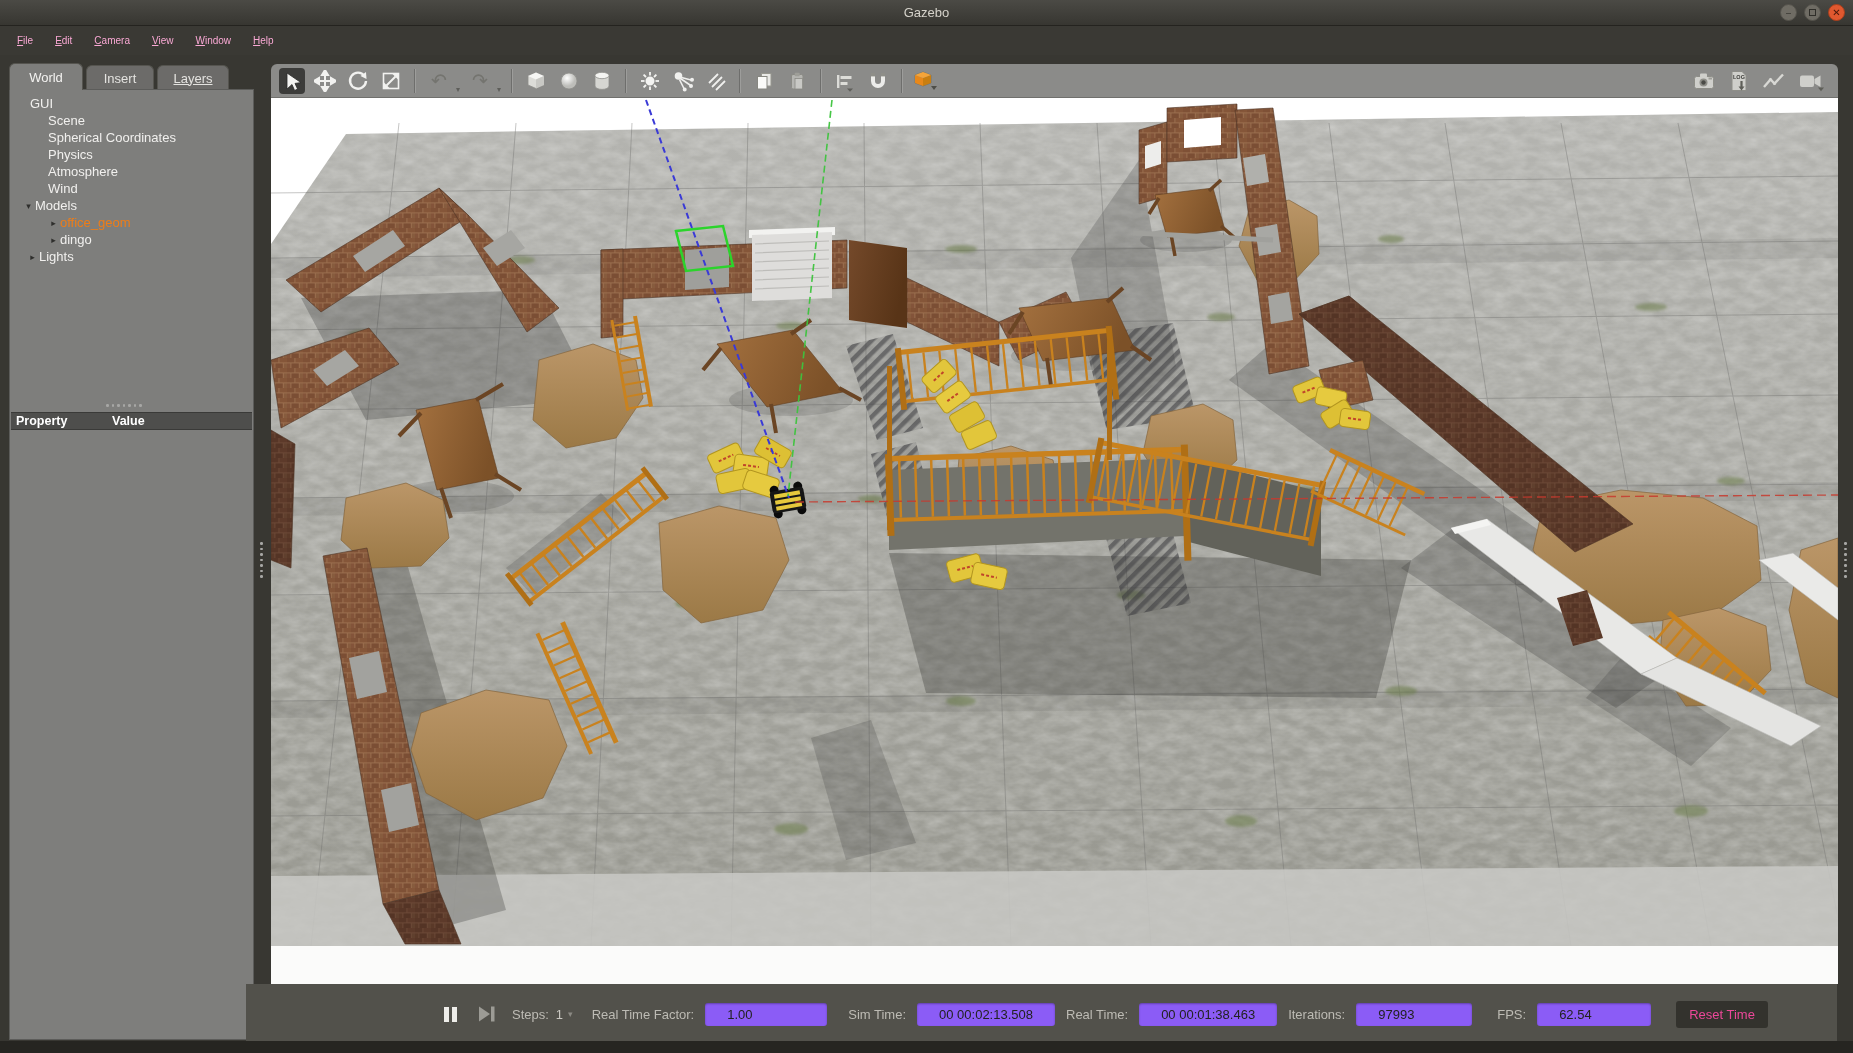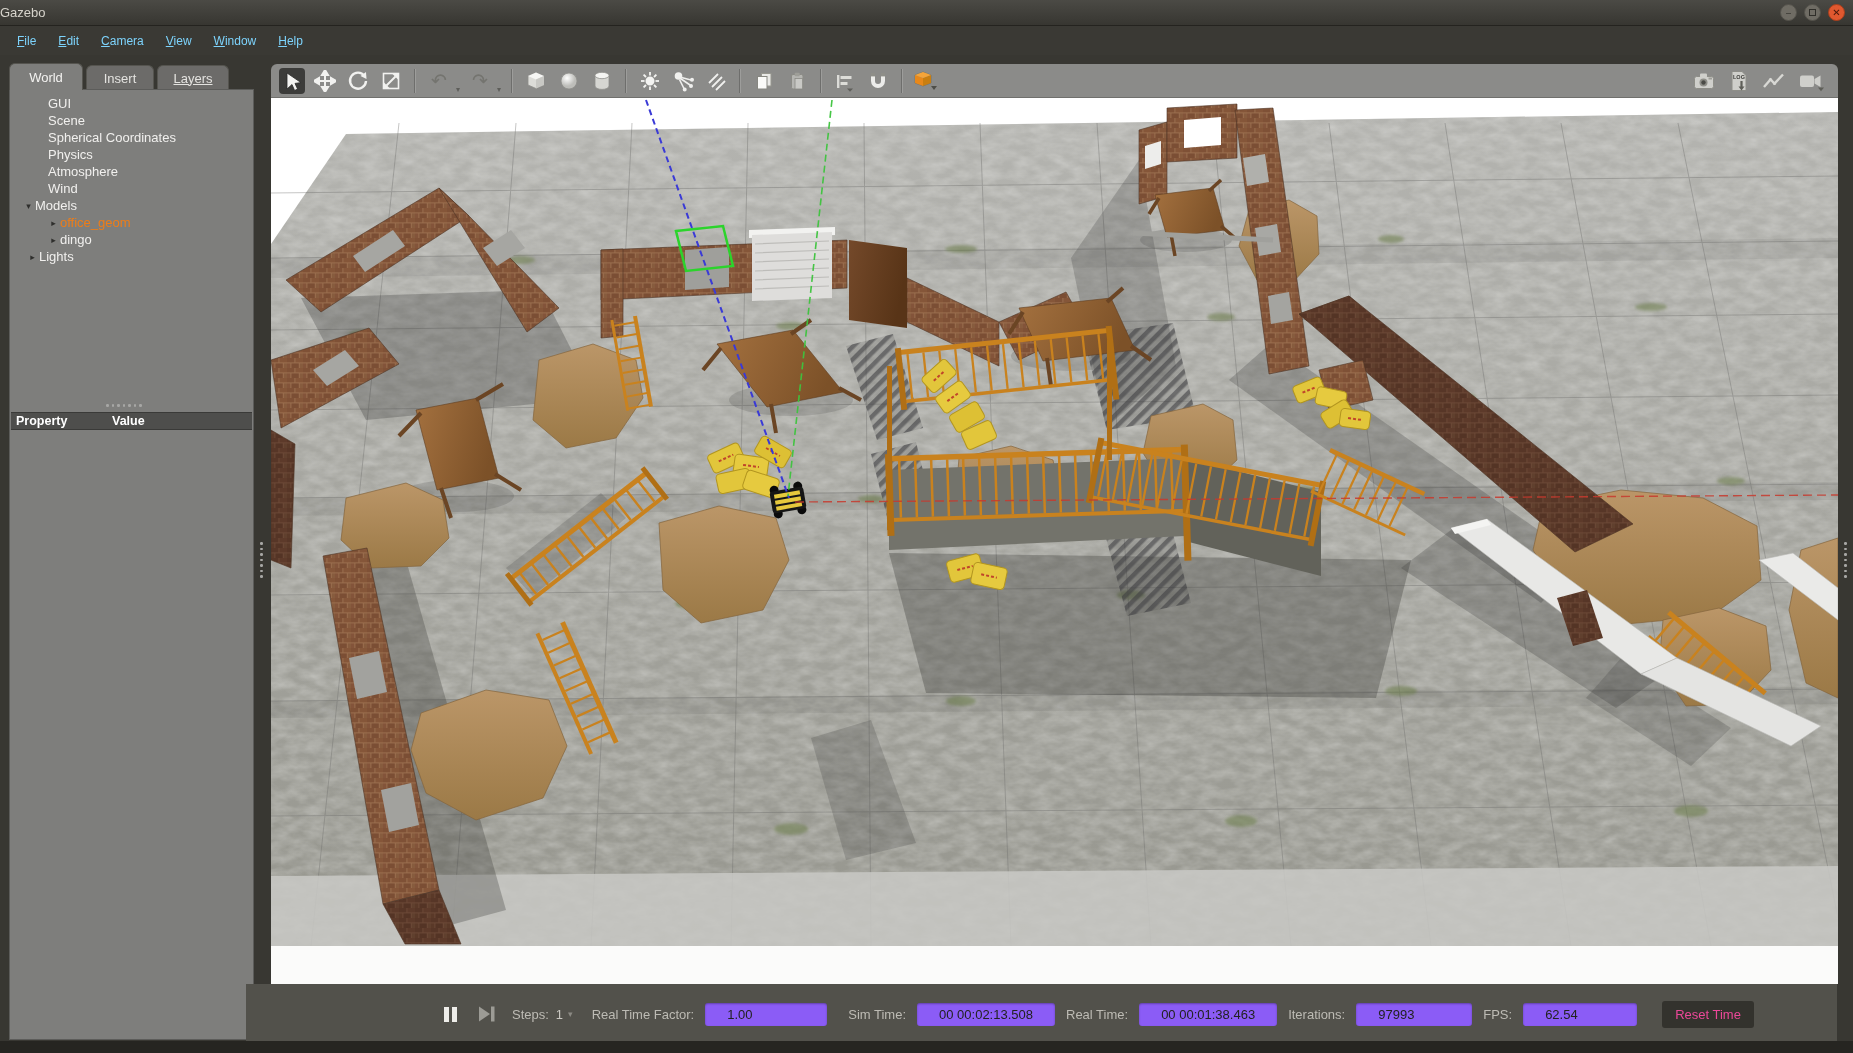--- a/index.html
+++ b/index.html
@@ -1,28 +1,28 @@
 <!DOCTYPE html>
 <html><head>
 <meta charset="utf-8">
 <style>
   html,body{margin:0;padding:0;background:#383732;width:1853px;height:1053px;overflow:hidden;
     font-family:"Liberation Sans","DejaVu Sans",sans-serif;-webkit-font-smoothing:antialiased;}
   .abs{position:absolute;}
   
   #titlebar{left:0;top:0;width:1853px;height:25px;background:linear-gradient(#4b4a45,#373631);border-bottom:1px solid #24231f;}
-  #title{width:100%;line-height:25px;font-size:13px;color:#d6d3cb;}
+  #title{width:100%;text-align:center;line-height:25px;font-size:13px;color:#d6d3cb;}
   .winbtns{right:8px;top:4px;display:flex;gap:7px;}
   .wbtn{width:17px;height:17px;border-radius:50%;background:#6f6c64;border:1px solid #54524b;
     display:flex;align-items:center;justify-content:center;font-size:9px;color:#2f2e29;box-sizing:border-box;}
   .wbtn.close{background:#e0582f;border-color:#a93f1c;color:#46170a;font-weight:bold;font-size:10px;}
   .wbtn .sq{width:5px;height:5px;border:1.5px solid #2f2e29;}
   
   #menubar{left:0;top:26px;width:1853px;height:29px;background:#3a3934;display:flex;align-items:center;padding-left:6px;}
-  .menu-item{color:#7dd3fc;font-size:12px;padding:4px 11px;cursor:default;}
+  .menu-item{color:#f9a8d4;font-size:10px;padding:4px 11px;cursor:default;}
   .menu-item::first-letter{text-decoration:underline;}
   
   .tab{position:absolute;top:63px;height:25px;border:1px solid #55544f;border-bottom:none;border-radius:6px 6px 0 0;
     background:#6c6b69;color:#e4e3e0;font-size:13px;display:flex;align-items:center;justify-content:center;box-sizing:border-box;}
   .tab.active{background:#7e7e7c;color:#f4f3f1;height:27px;z-index:3;}
   #panelbody{left:9px;top:89px;width:245px;height:951px;background:#7e7e7c;border:1px solid #5c5c5a;box-sizing:border-box;}
   .treerow{display:flex;align-items:center;height:17px;font-size:13px;color:#f1f0ee;cursor:default;}
   .arrow{width:13px;font-size:9px;color:#2e2e2c;text-align:center;flex:0 0 13px;}
   .sel-orange{color:#ee7d18;}
   #proph{position:absolute;left:1px;top:322px;width:241px;height:16px;background:#4e4e4c;
@@ -73,21 +73,21 @@
   <span class="menu-item">Window</span>
   <span class="menu-item">Help</span>
 </div>
 
 <div class="tab active" style="left:9px;width:74px;">World</div>
 <div class="tab" style="left:86px;width:68px;top:65px;">Insert</div>
 <div class="tab" style="left:157px;width:72px;top:65px;text-decoration:underline;">Layers</div>
 
 <div class="abs" id="panelbody">
   <div style="padding-top:5px;">
-    <div class="treerow" style="padding-left:38px;">
+    <div class="treerow" style="padding-left:20px;">
         <span>GUI</span>
       </div>
     <div class="treerow" style="padding-left:38px;">
         <span>Scene</span>
       </div>
     <div class="treerow" style="padding-left:38px;">
         <span>Spherical Coordinates</span>
       </div>
     <div class="treerow" style="padding-left:38px;">
         <span>Physics</span>
@@ -670,18 +670,18 @@
     <span class="slabel" style="color:#cac8c2;margin-left:-4px;">1</span>
     <span style="font-size:9px;color:#8b8a84;margin-left:-6px;">▾</span>
     <span class="slabel" style="margin-left:8px;">Real Time Factor:</span>
     <span class="sfield" style="min-width:78px;">1.00</span>
     <span class="slabel" style="margin-left:10px;">Sim Time:</span>
     <span class="sfield">00 00:02:13.508</span>
     <span class="slabel">Real Time:</span>
     <span class="sfield">00 00:01:38.463</span>
     <span class="slabel">Iterations:</span>
     <span class="sfield" style="min-width:72px;">97993</span>
-    <span class="slabel" style="">FPS:</span>
+    <span class="slabel" style="margin-left:14px;">FPS:</span>
     <span class="sfield" style="min-width:70px;">62.54</span>
     <span id="resetbtn">Reset Time</span>
   </div>
 </div>
 <div class="abs" id="bottomstrip"></div>
 
 </body></html>

